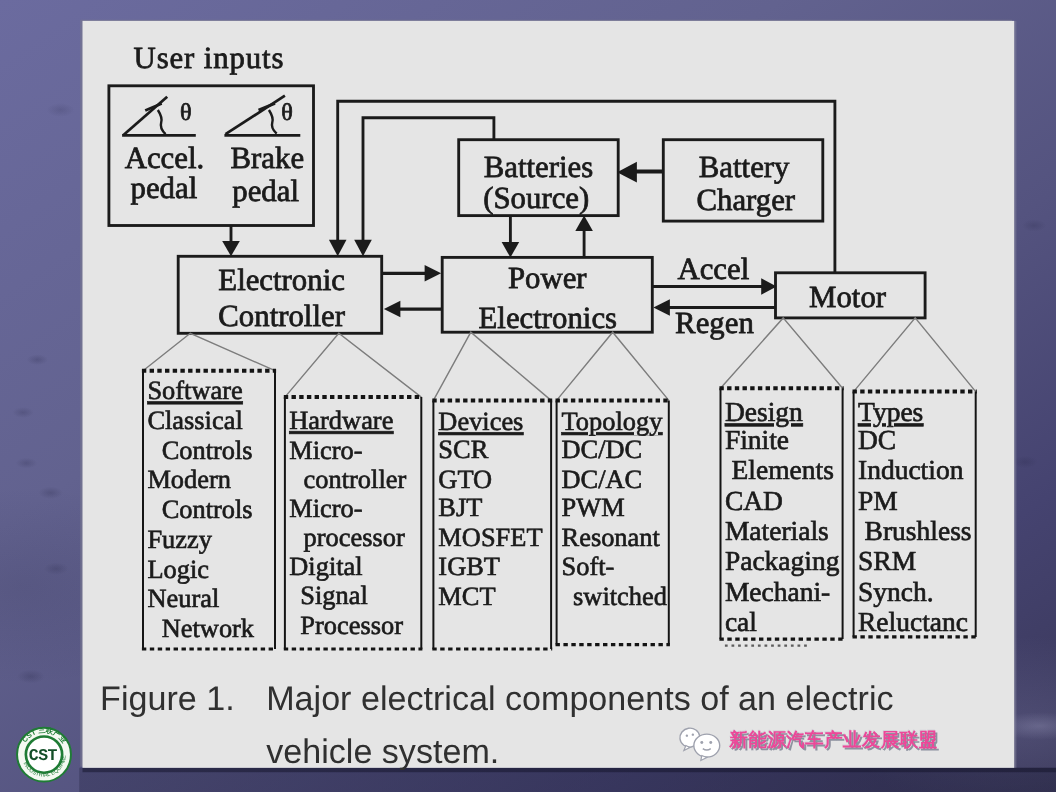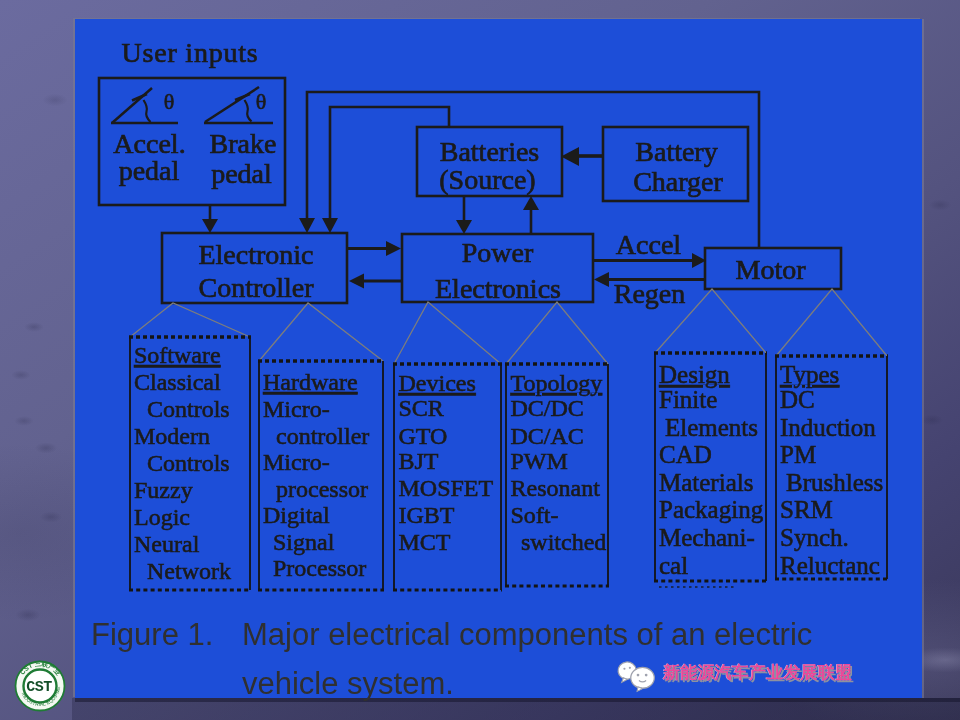--- a/index.html
+++ b/index.html
@@ -18,21 +18,21 @@
       radial-gradient(ellipse 16px 8px at 940px 205px, rgba(25,25,55,0.17), transparent 70%),
       radial-gradient(ellipse 16px 8px at 932px 420px, rgba(25,25,55,0.17), transparent 70%),
       radial-gradient(ellipse 60px 18px at 945px 660px, rgba(190,190,220,0.25), transparent 70%),
       radial-gradient(ellipse 240px 130px at 2% 74%, rgba(20,20,45,0.10), transparent 70%),
       linear-gradient(146deg, #6b6b9f 0%, #62628f 35%, #54537f 60%, #454370 80%, #393758 100%);
   }
   #band{position:absolute;left:72px;top:698px;width:888px;height:22px;
     background:linear-gradient(to right, rgba(35,35,66,0.35), rgba(30,30,58,0.40));}
   #bandline{position:absolute;left:75px;top:698px;width:885px;height:4px;background:rgba(18,18,40,0.5);}
   #panel{position:absolute;left:75px;top:19px;width:847px;height:679px;
-    background:#1d4ed8; box-shadow:-2px -1px 0 rgba(120,120,145,0.7), 2px 0 0 rgba(130,130,155,0.5);}
+    background:#e5e5e5; box-shadow:-2px -1px 0 rgba(120,120,145,0.7), 2px 0 0 rgba(130,130,155,0.5);}
   #cap{position:absolute;left:91px;top:610px;width:800px;
     font-family:"Liberation Sans",sans-serif;font-size:31px;line-height:49px;color:#303030;}
   #cap .gap{display:inline-block;width:151px;}
   #wm{position:absolute;left:663px;top:661px;font-family:"Liberation Sans",sans-serif;
     font-size:17px;font-weight:bold;letter-spacing:0.2px;color:#ec4899;white-space:nowrap;
     text-shadow:1.8px 1.8px 0 #8e92a0, -0.5px -0.5px 0 #d4d4da;}
 </style>
 </head>
 <body>
 <div id="band"></div>

